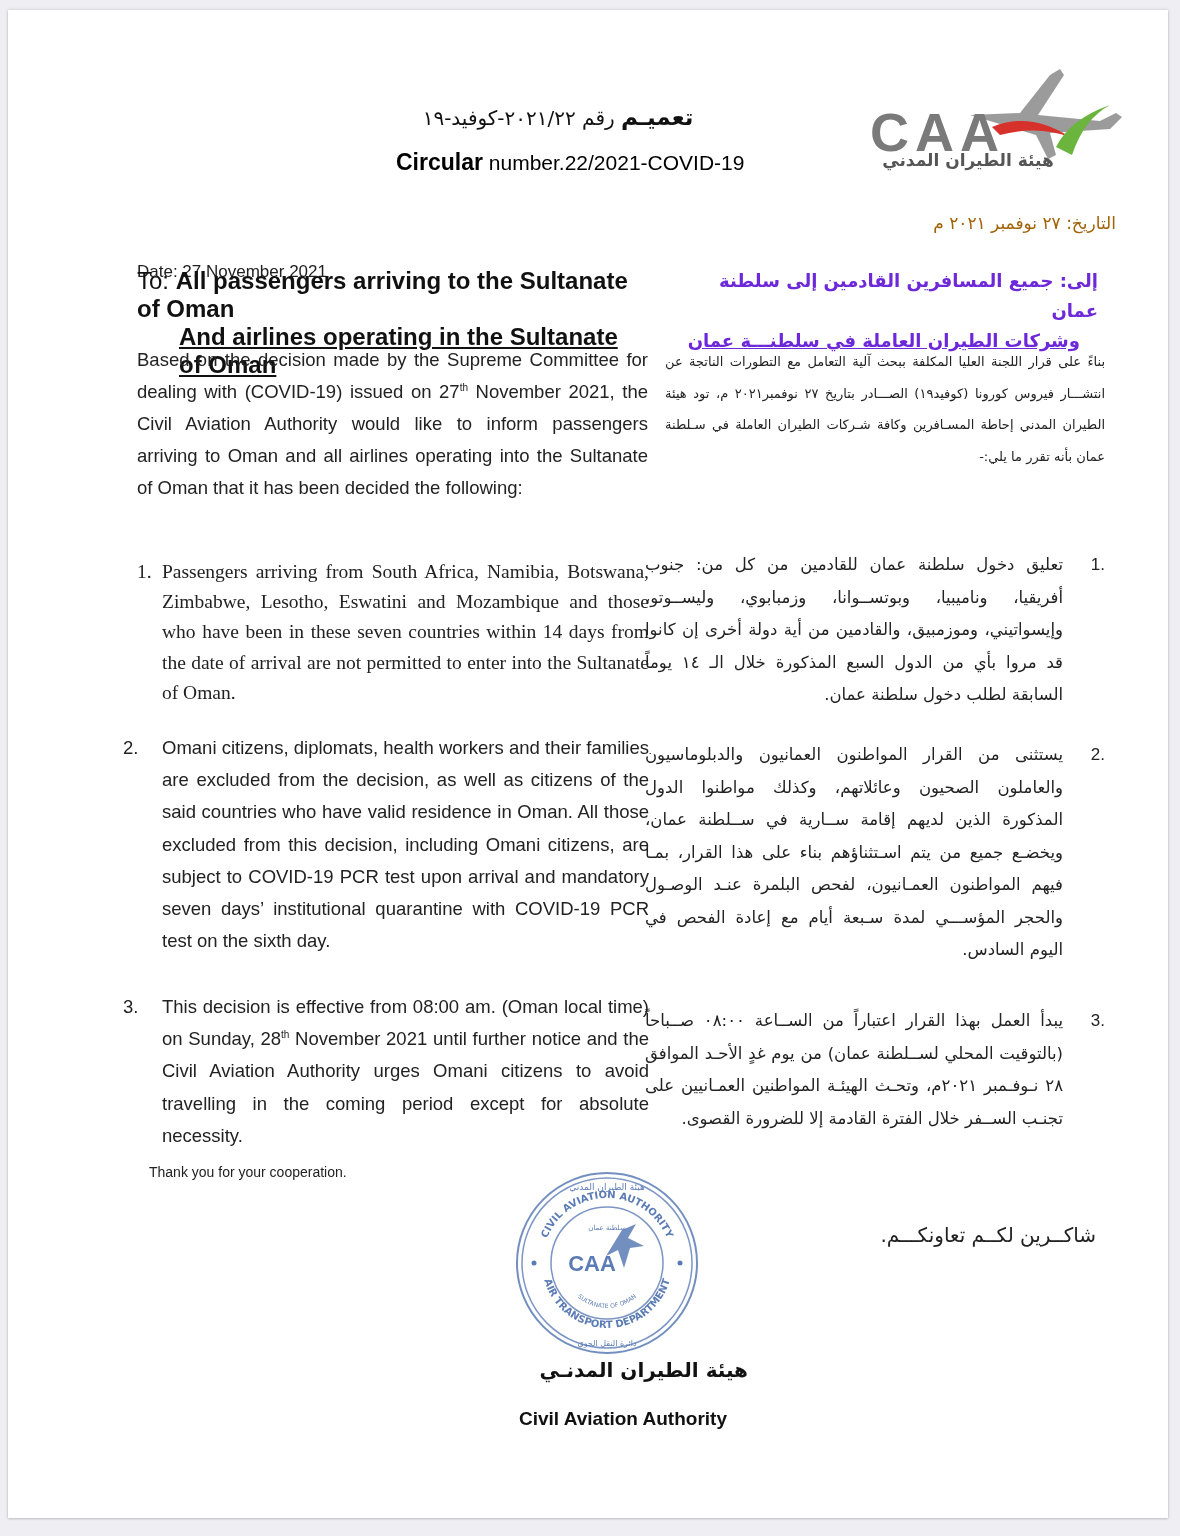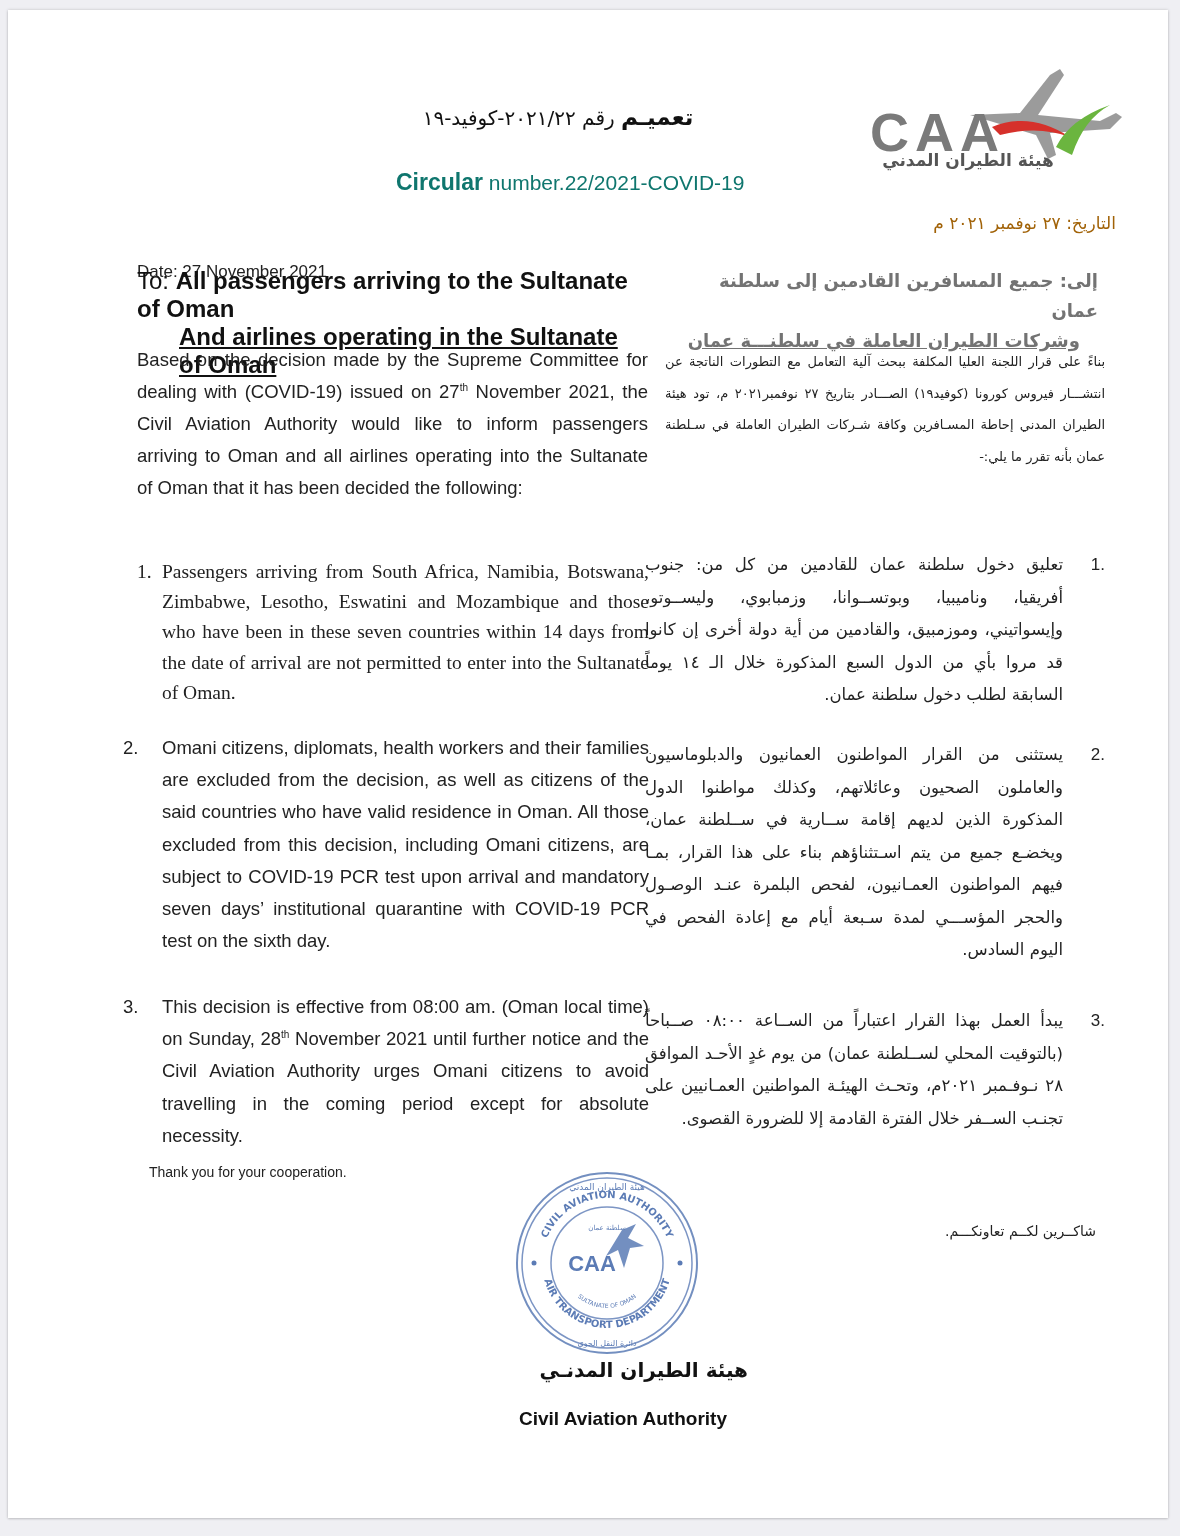--- a/index.html
+++ b/index.html
@@ -19,31 +19,31 @@
 
   
   .logo { left: 852px; top: 45px; width: 270px; height: 130px; }
   .logo-ar { left: 855px; top: 140px; width: 210px; text-align: center; direction: rtl;
     font-family: "DejaVu Sans", sans-serif; font-size: 17px; font-weight: bold; color: #555; }
 
   
   .title-ar { left: 380px; top: 94px; width: 340px; text-align: center; direction: rtl;
     font-family: "DejaVu Sans", sans-serif; font-size: 20px; color: #111; }
   .title-ar b { font-size: 23px; }
-  .title-en { left: 388px; top: 139px; width: 370px; font-size: 21px; color: #0f766e; margin-top: 20px; }
+  .title-en { left: 388px; top: 139px; width: 370px; font-size: 21px; color: #000000; }
   .title-en b { font-size: 23px; }
 
   .date-en { left: 129px; top: 204px; font-size: 17px; color: #222; margin-top: 48px; }
   .date-ar { right: 52px; top: 203px; direction: rtl; font-family: "DejaVu Sans", sans-serif; font-size: 17px; color: #a16207; }
 
   .to-en { left: 129px; top: 257px; width: 500px; font-size: 24px; line-height: 28px; color: #111; }
   .to-en .l2 { padding-left: 42px; font-weight: bold; text-decoration: underline; }
   .to-en b { font-weight: bold; }
   .to-ar { right: 70px; top: 256px; width: 420px; direction: rtl; text-align: right;
-    font-family: "DejaVu Sans", sans-serif; font-size: 18px; font-weight: bold; line-height: 30px; color: #737373; }
+    font-family: "DejaVu Sans", sans-serif; font-size: 18px; font-weight: bold; line-height: 30px; color: #6d28d9; }
   .to-ar .l2 { padding-right: 18px; text-decoration: underline; }
 
   .para-en { left: 129px; top: 334px; width: 511px; font-size: 18.5px; line-height: 32px;
     text-align: justify; color: #222; }
   .para-ar { right: 63px; top: 336px; width: 440px; direction: rtl; text-align: justify;
     font-family: "DejaVu Sans", sans-serif; font-size: 13px; line-height: 31.5px; color: #222; }
 
   .item-en { left: 115px; width: 526px; color: #222; }
   .item-en .num { position: absolute; left: 0; top: 0; }
   .item-en .txt { margin-left: 39px; text-align: justify; }
@@ -54,21 +54,21 @@
 
   .item-ar { right: 63px; width: 460px; direction: rtl; color: #222;
     font-family: "DejaVu Sans", sans-serif; font-size: 16.5px; line-height: 32.5px; }
   .item-ar .num { position: absolute; right: 0; top: 0; direction: ltr; font-family: "Liberation Sans", sans-serif; font-size: 17px; }
   .item-ar .txt { margin-right: 42px; text-align: justify; }
   .item1-ar { top: 539px; }
   .item2-ar { top: 729px; }
   .item3-ar { top: 995px; }
 
   .thanks-en { left: 141px; top: 1154px; font-size: 14px; color: #222; }
-  .thanks-ar { right: 72px; top: 1213px; direction: rtl; font-family: "DejaVu Sans", sans-serif; font-size: 14px; color: #222; }
+  .thanks-ar { right: 72px; top: 1213px; direction: rtl; font-family: "DejaVu Sans", sans-serif; font-size: 20px; color: #222; }
 
   .stamp { left: 504px; top: 1158px; width: 190px; height: 190px; }
   .sig-ar { left: 490px; top: 1348px; width: 250px; text-align: right; direction: rtl;
     font-family: "DejaVu Sans", sans-serif; font-size: 20px; font-weight: bold; color: #111; }
   .sig-en { left: 490px; top: 1398px; width: 250px; text-align: center; font-size: 19px; font-weight: bold; color: #111; }
   sup { font-size: 10px; line-height: 0; }
 </style>
 </head>
 <body>
 

